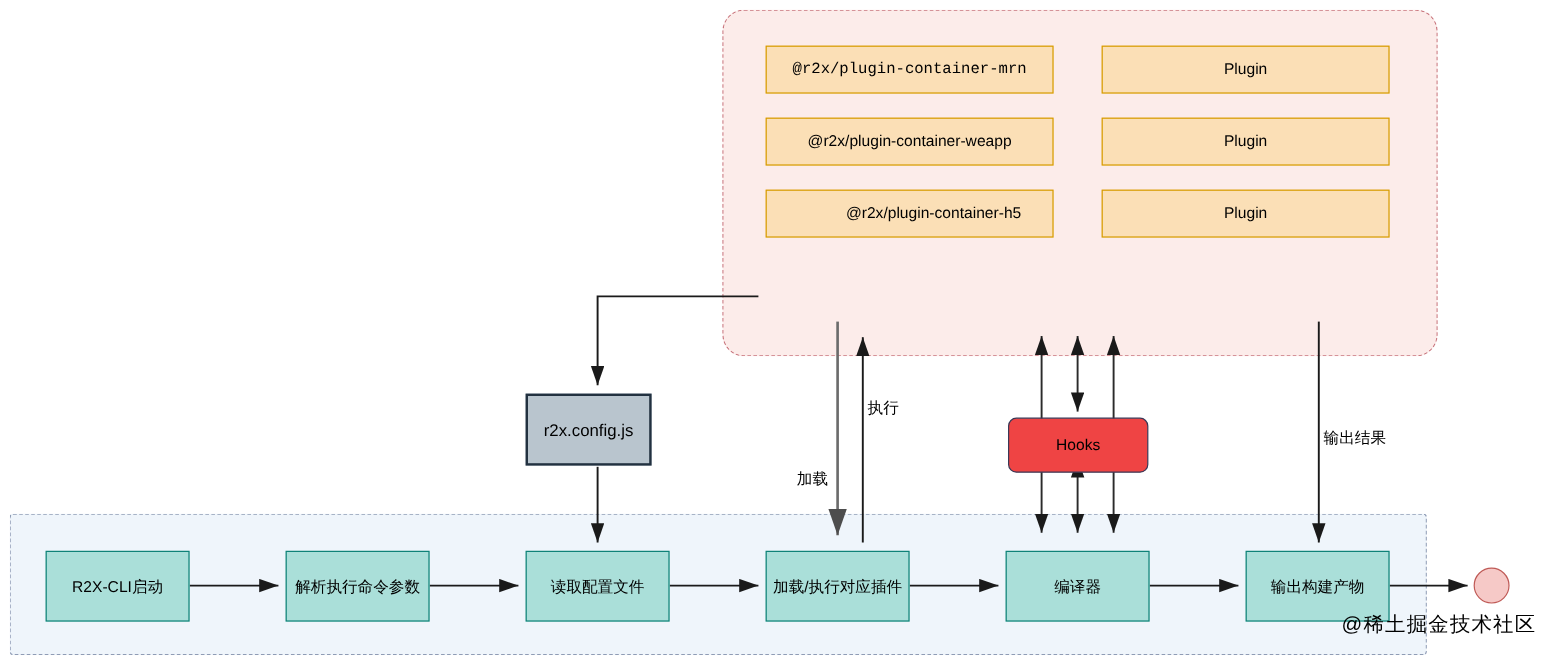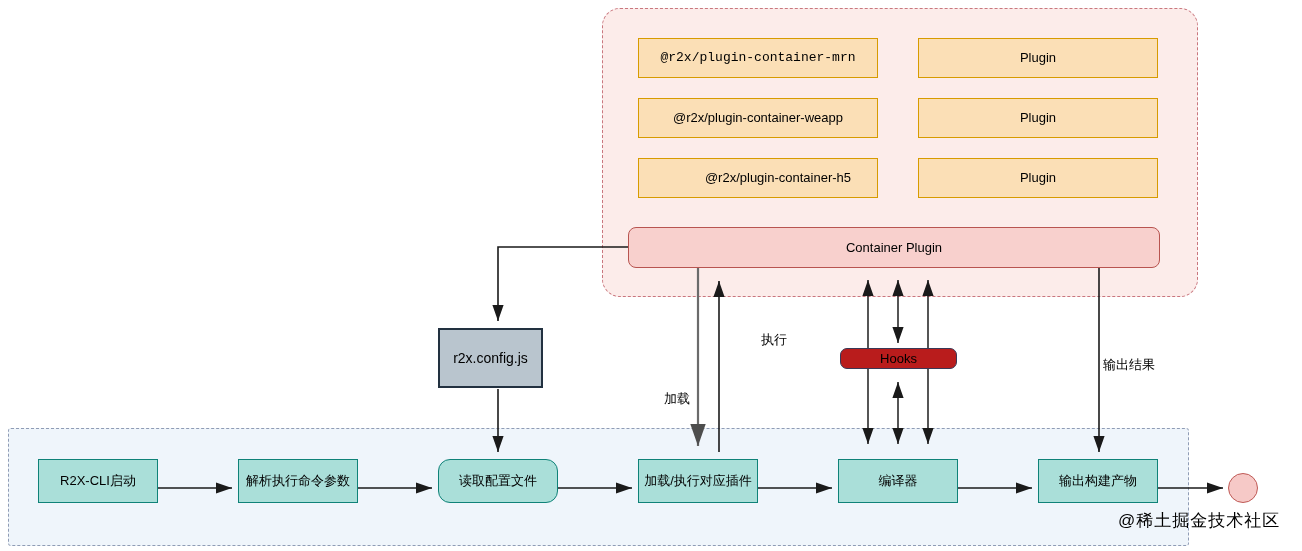--- a/index.html
+++ b/index.html
@@ -29,25 +29,25 @@
   .node.orange{background:#fbdfb6;border:1px solid #d79b00;width:240px;height:40px;}
   .node.redbar{
     left:628px;top:227px;width:532px;height:41px;
     background:#f8d0cd;border:1px solid #b85450;border-radius:8px;
   }
   .node.gray{
     left:438px;top:328px;width:105px;height:60px;
     background:#b9c5ce;border:2px solid #223140;font-size:14px;
   }
   .node.purple{
-    left:840px;top:348px;width:117px;height:21px;
-    background:#b91c1c;border:1.5px solid #3a3856;border-radius:7px;
+    left:840px;top:348px;width:117px;height:46px;
+    background:#ef4444;border:1.5px solid #3a3856;border-radius:7px;
   }
   .node.teal{
-    top:459px;width:120px;height:44px;
+    top:459px;width:120px;height:59px;
     background:#aadfd9;border:1.5px solid #0f8278;
   }
   .node.end-circle{
     left:1228px;top:473px;width:30px;height:30px;
     background:#f6c9c7;border:1.5px solid #bf5a56;border-radius:50%;
   }
   .edge-label{
     position:absolute;z-index:3;font-size:13px;background:transparent;
     white-space:nowrap;
   }
@@ -99,35 +99,34 @@
   </svg>
 
   <div class="node orange" style="left:638px;top:38px;font-family:Liberation Mono, monospace;">@r2x/plugin-container-mrn</div>
   <div class="node orange" style="left:638px;top:98px;">@r2x/plugin-container-weapp</div>
   <div class="node orange" style="left:638px;top:158px;padding-left:40px;">@r2x/plugin-container-h5</div>
 
   <div class="node orange" style="left:918px;top:38px;">Plugin</div>
   <div class="node orange" style="left:918px;top:98px;">Plugin</div>
   <div class="node orange" style="left:918px;top:158px;">Plugin</div>
 
-  <div class="node redbar">Container Plugin</div>
 
   <div class="node gray">r2x.config.js</div>
 
   <div class="node purple">Hooks</div>
 
   <div class="node teal" style="left:38px;">R2X-CLI启动</div>
   <div class="node teal" style="left:238px;">解析执行命令参数</div>
-  <div class="node teal" style="left:438px;border-radius:12px;">读取配置文件</div>
+  <div class="node teal" style="left:438px;">读取配置文件</div>
   <div class="node teal" style="left:638px;">加载/执行对应插件</div>
   <div class="node teal" style="left:838px;">编译器</div>
   <div class="node teal" style="left:1038px;">输出构建产物</div>
 
   <div class="node end-circle"></div>
   <div class="end-label">End</div>
 
   <div class="edge-label" style="left:664px;top:390px;">加载</div>
-  <div class="edge-label" style="left:761px;top:331px;">执行</div>
+  <div class="edge-label" style="left:723px;top:331px;">执行</div>
   <div class="edge-label" style="left:1103px;top:356px;">输出结果</div>
 
   <div class="watermark">@稀土掘金技术社区</div>
 
 </div>
 
 </body></html>

